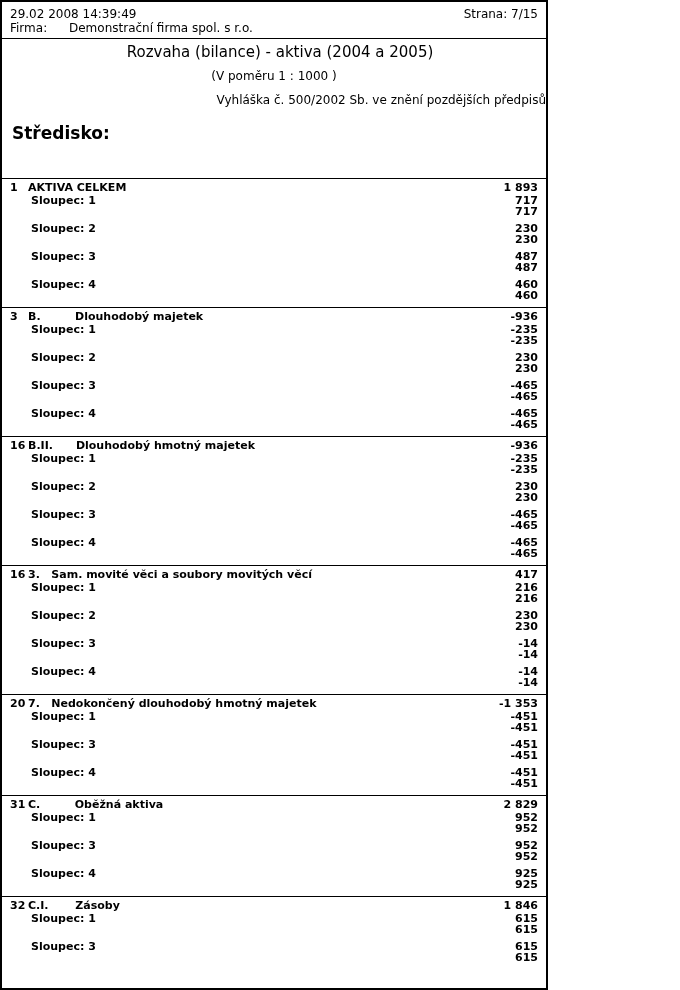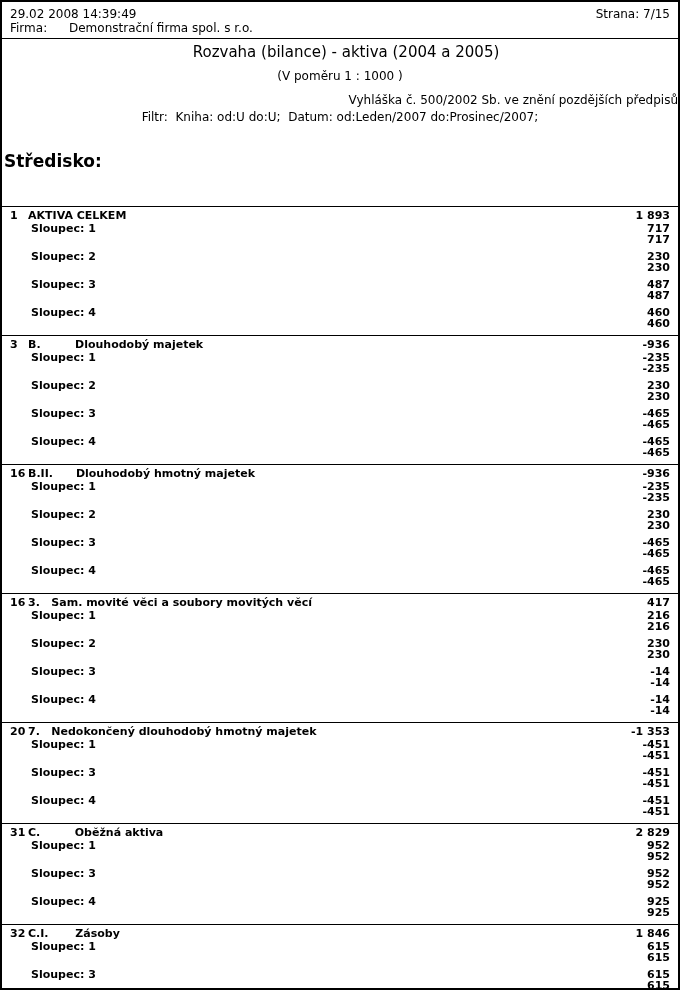--- a/index.html
+++ b/index.html
@@ -1,39 +1,39 @@
 <!DOCTYPE html>
 <html><head>
 <meta charset="utf-8">
 <title>Rozvaha (bilance) - aktiva</title>
 <style>
   * { margin:0; padding:0; box-sizing:border-box; }
   html, body { background:#ffffff; }
   .page {
-    width:680px; height:990px;
+    width:548px; height:990px;
     border:2px solid #000;
     background:#fff;
     color:#000;
     overflow:hidden;
     font-family:"DejaVu Sans","Liberation Sans",sans-serif;
     position:relative;
   }
   .hdr-row {
     display:flex; justify-content:space-between;
     padding:5px 8px 0 8px;
     font-size:12px; line-height:14px;
   }
   .firm-row { padding:0 8px; font-size:12px; line-height:14px; }
   .firm-name { margin-left:18px; }
   .top-rule { border:none; border-top:1px solid #000; margin-top:3px; height:0; }
   .title   { text-align:center; font-size:15px; line-height:18px; margin-top:4px;padding-left:12px; }
   .ratio   { text-align:center; font-size:12px; line-height:14px; margin-top:8px; }
   .law     { text-align:right; font-size:12px; line-height:14px; margin-top:10px; }
   .filterline { text-align:center; font-size:12px; line-height:14px; margin-top:3px; white-space:pre; }
-  .stredisko { display:flex; align-items:baseline; padding:0 2px; margin-top:25px; line-height:24px; }
+  .stredisko { display:flex; align-items:baseline; padding:0 10px; margin-top:14px; line-height:24px; }
   .st-label { font-size:17px; font-weight:bold; }
   .st-value { font-size:20px; font-weight:bold; margin-left:55px; letter-spacing:0.5px; }
   .report-body { margin-top:33px; }
   .section { border-top:1px solid #000; padding:2px 8px 0 8px; font-size:11px; font-weight:bold; }
   .sec-head { display:flex; line-height:13px; margin-bottom:1px; }
   .sec-num  { width:18px; flex:none; white-space:pre; }
   .sec-text { flex:1; white-space:pre; overflow:hidden; }
   .sec-total{ flex:none; white-space:pre; }
   .col-group{ margin-bottom:6px; }
   .col-row  { display:flex; justify-content:space-between; line-height:11px; padding-left:21px; }
@@ -52,21 +52,20 @@
   <div class="firm-row">
     <span>Firma:</span>
     <span class="firm-name">Demonstrační firma spol. s r.o.</span>
   </div>
 
   <hr class="top-rule">
 
   <div class="title">Rozvaha (bilance) - aktiva (2004 a 2005)</div>
   <div class="ratio">(V poměru 1 : 1000 )</div>
   <div class="law">Vyhláška č. 500/2002 Sb. ve znění pozdějších předpisů</div>
-  <div class="filterline">Filtr:  Kniha: od:U do:U;  Datum: od:Leden/2007 do:Prosinec/2007;</div>
 
   <div class="stredisko">
     <span class="st-label">Středisko:</span>
   </div>
 
   <div class="report-body" id="sections">
       <div class="section">
         <div class="sec-head">
           <span class="sec-num">1</span>
           <span class="sec-text">AKTIVA CELKEM</span>

